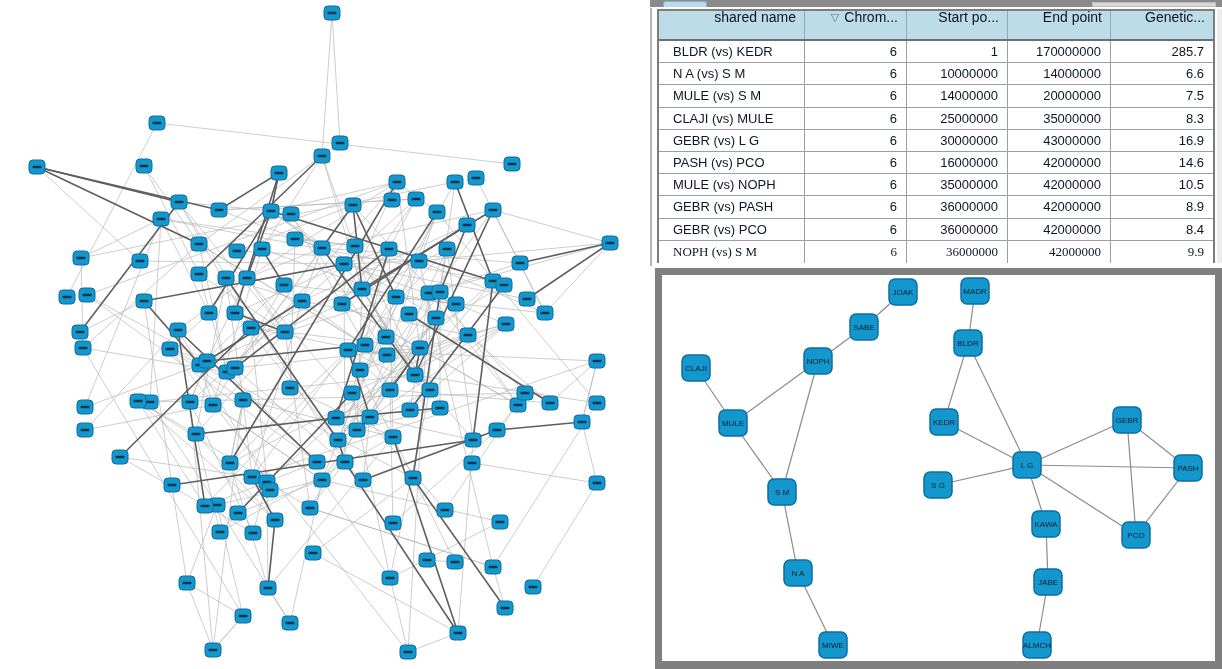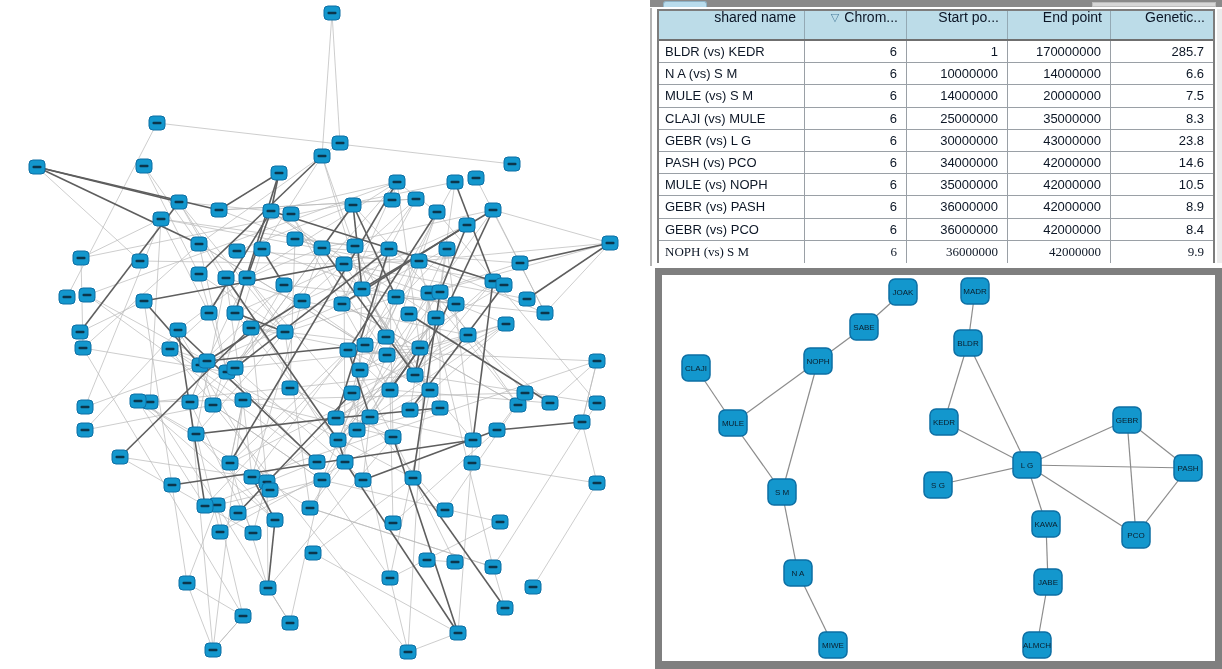--- a/index.html
+++ b/index.html
@@ -27,21 +27,21 @@
       font-size:14px;color:#0c1626;border-right:1px solid #93a9b4;box-sizing:border-box;overflow:hidden;white-space:nowrap;}
   .th:last-child{border-right:none;}
   .filter-icon{color:#4a7d9c;font-size:11px;margin-right:5px;line-height:1;}
   .tbody{}
   .tr{display:grid;grid-template-columns:146px 102px 101px 103px 102px;height:22.2px;
       border-bottom:1px solid #9aa0a6;box-sizing:border-box;background:#fff;}
   .tr:last-child{border-bottom:none;font-family:Liberation Serif, serif;}
   .td{font-size:13px;color:#0d1726;display:flex;align-items:center;
       border-right:1px solid #9aa0a6;box-sizing:border-box;overflow:hidden;white-space:nowrap;}
   .td:last-child{border-right:none;}
-  .c-name{justify-content:flex-start;padding-left:6px;}
+  .c-name{justify-content:flex-start;padding-left:14px;}
   .c-num{justify-content:flex-end;padding-right:9px;}
   .right-strip{position:absolute;left:1217px;top:9px;width:5px;height:254px;background:#ececec;}
 
   
   .bottom-panel{position:absolute;left:655px;top:268px;width:567px;height:401px;background:#7f7f7f;box-sizing:border-box;}
   .bottom-inner{position:absolute;left:7px;top:7px;width:553px;height:386px;background:#fff;}
   svg{display:block;}
 </style>
 </head>
 <body>
@@ -712,26 +712,26 @@
           <div class="td c-num">6</div>
           <div class="td c-num">25000000</div>
           <div class="td c-num">35000000</div>
           <div class="td c-num">8.3</div>
         </div>
         <div class="tr">
           <div class="td c-name">GEBR (vs) L G</div>
           <div class="td c-num">6</div>
           <div class="td c-num">30000000</div>
           <div class="td c-num">43000000</div>
-          <div class="td c-num">23.8</div>
+          <div class="td c-num">16.9</div>
         </div>
         <div class="tr">
           <div class="td c-name">PASH (vs) PCO</div>
           <div class="td c-num">6</div>
-          <div class="td c-num">34000000</div>
+          <div class="td c-num">16000000</div>
           <div class="td c-num">42000000</div>
           <div class="td c-num">14.6</div>
         </div>
         <div class="tr">
           <div class="td c-name">MULE (vs) NOPH</div>
           <div class="td c-num">6</div>
           <div class="td c-num">35000000</div>
           <div class="td c-num">42000000</div>
           <div class="td c-num">10.5</div>
         </div>

